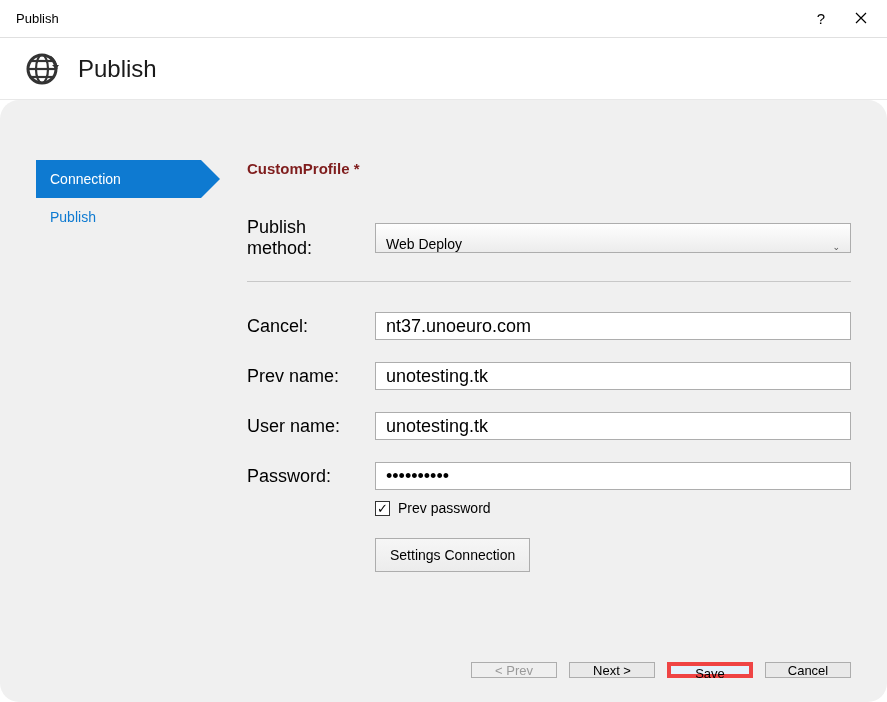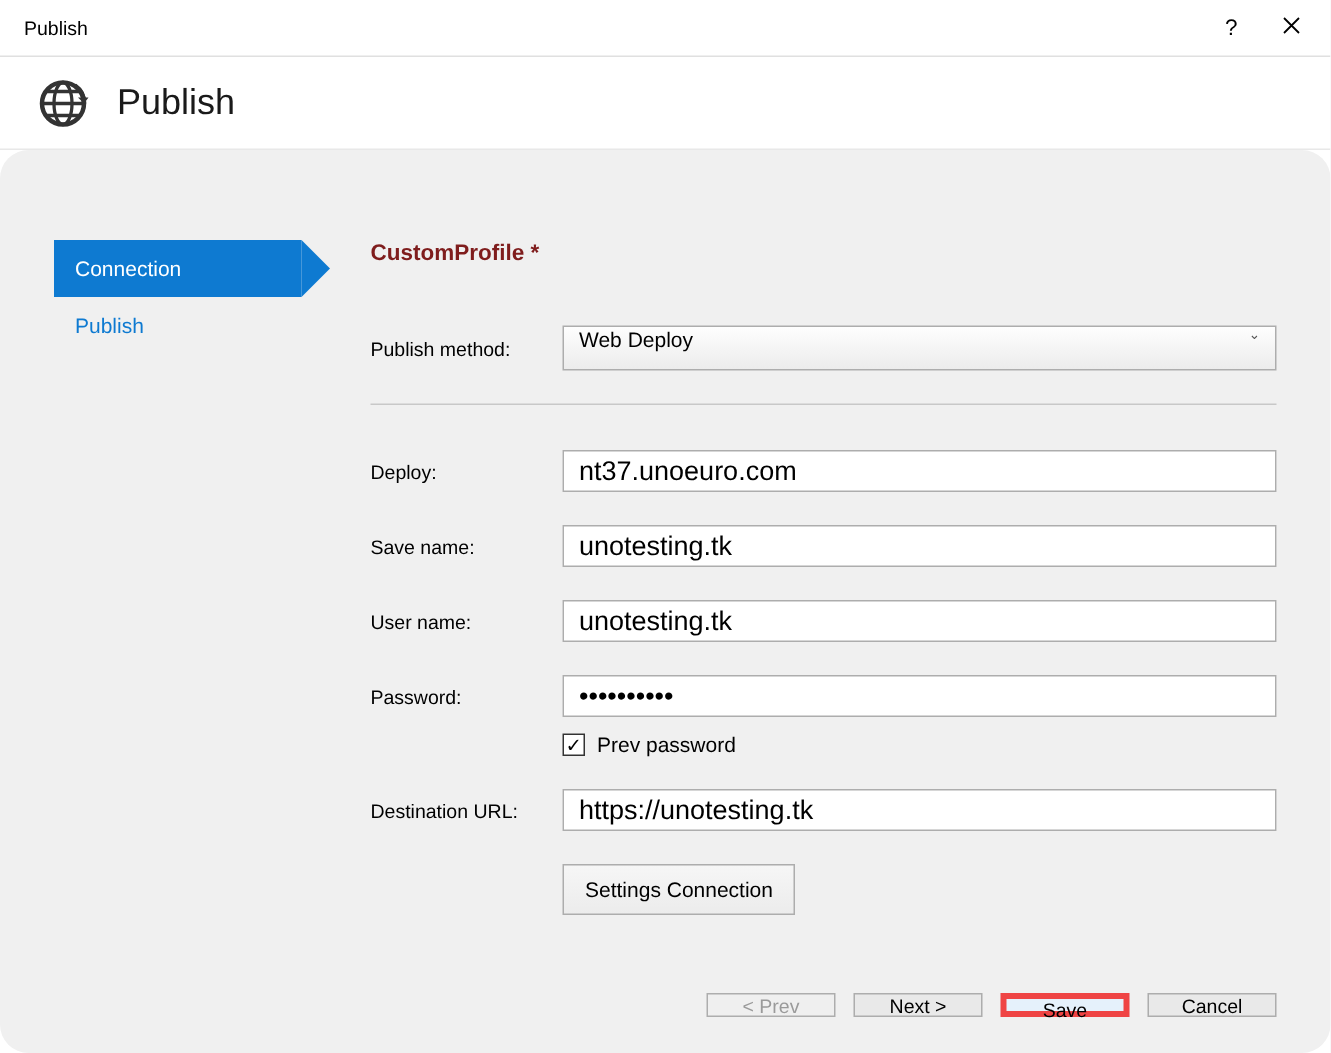--- a/index.html
+++ b/index.html
@@ -116,34 +116,34 @@
       color: #7f1d1d;
       margin-bottom: 40px;
     }
     .form-row {
       display: flex;
       align-items: center;
       margin-bottom: 22px;
     }
     .form-label {
       width: 128px;
-      font-size: 13px;
+      font-size: 18px;
       color: #000;
       flex-shrink: 0;
     }
     .form-value {
       flex: 1;
     }
     .select-box {
       width: 100%;
       height: 30px;
       background: linear-gradient(#fefefe, #ececec);
       border: 1px solid #adadad;
       display: flex;
-      align-items: flex-start;
+      align-items: flex-end;
       padding: 0 10px;
       justify-content: space-between;
       cursor: pointer;
       font-size: 14px;
     }
     .select-arrow {
       font-size: 9px;
       color: #555;
     }
     .divider {
@@ -272,28 +272,28 @@
         <div class="select-box">
           <span>Web Deploy</span>
           <span class="select-arrow">⌄</span>
         </div>
       </div>
     </div>
 
     <hr class="divider">
 
     <div class="form-row">
-      <span class="form-label">Deploy:</span>
+      <span class="form-label">Cancel:</span>
       <div class="form-value">
         <input type="text" class="text-input" value="nt37.unoeuro.com" style="">
       </div>
     </div>
 
     <div class="form-row">
-      <span class="form-label">Save name:</span>
+      <span class="form-label">Prev name:</span>
       <div class="form-value">
         <input type="text" class="text-input" value="unotesting.tk" style="">
       </div>
     </div>
 
     <div class="form-row">
       <span class="form-label">User name:</span>
       <div class="form-value">
         <input type="text" class="text-input" value="unotesting.tk" style="">
       </div>
@@ -304,26 +304,20 @@
       <div class="form-value">
         <input type="text" class="text-input" value="••••••••••" style="">
       </div>
     </div>
 
     <div class="checkbox-row">
       <span class="checkbox">✓</span>
       <span class="checkbox-label">Prev password</span>
     </div>
 
-    <div class="form-row">
-      <span class="form-label">Destination URL:</span>
-      <div class="form-value">
-        <input type="text" class="text-input" value="https://unotesting.tk" style="">
-      </div>
-    </div>
 
     <div class="validate-row">
       <button class="validate-btn">Settings Connection</button>
     </div>
   </div>
 
   <div class="footer">
     <button class="footer-btn" disabled="">&lt; Prev</button>
     <button class="footer-btn">Next &gt;</button>
     <button class="footer-btn primary">Save</button>

